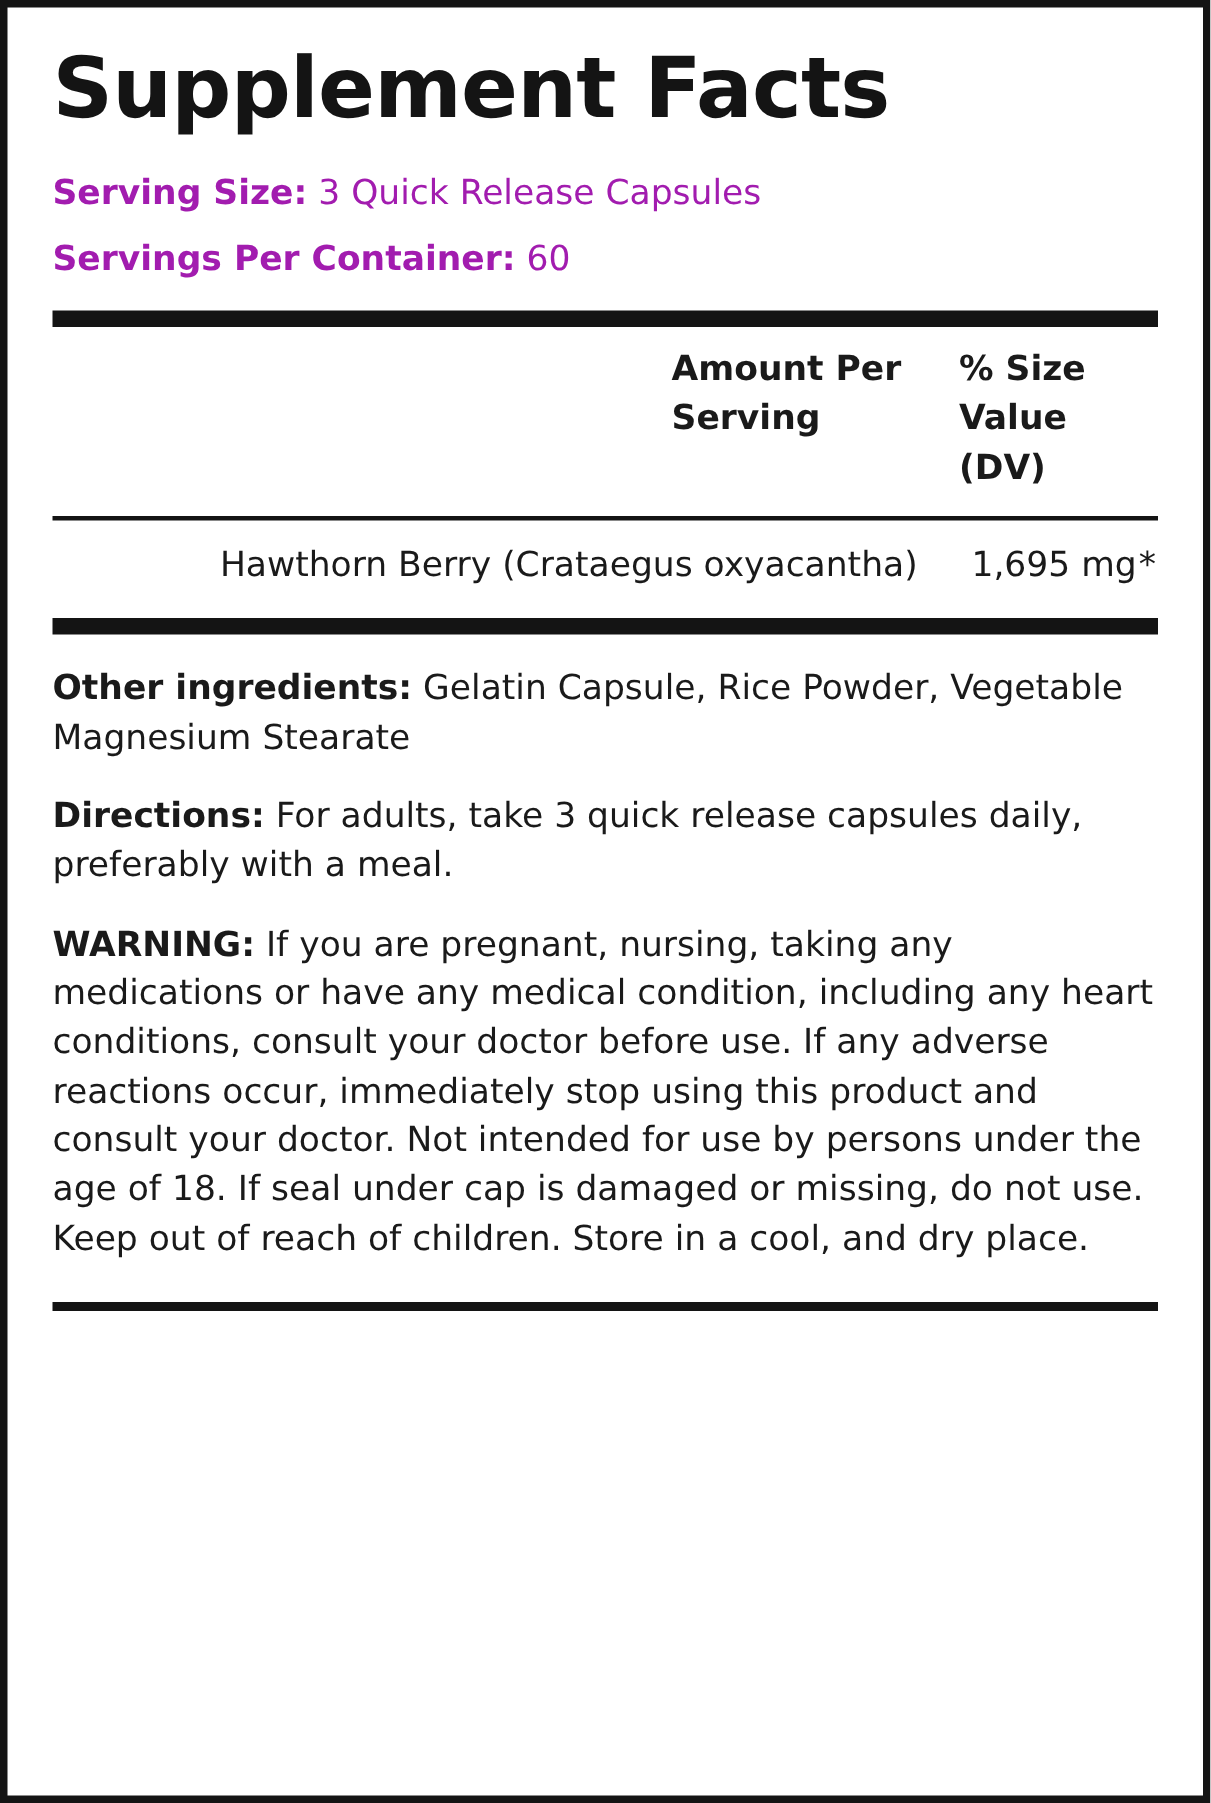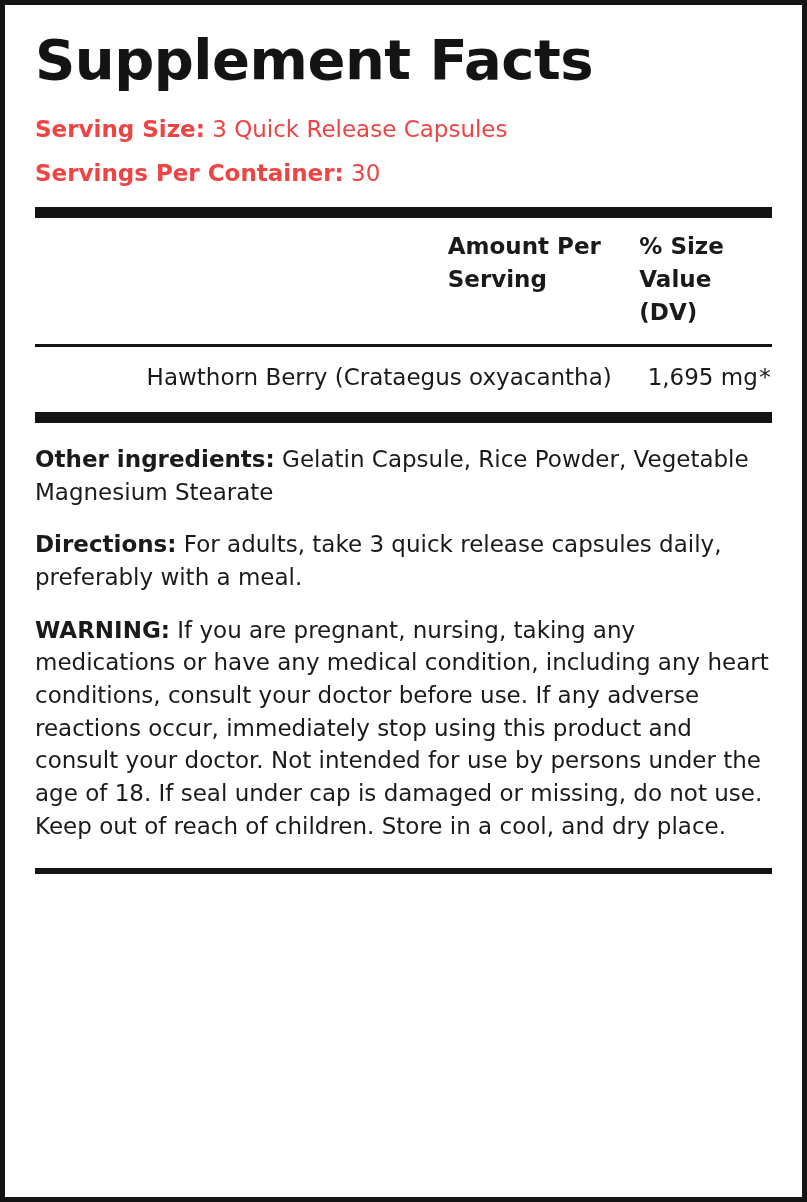--- a/index.html
+++ b/index.html
@@ -27,21 +27,21 @@
     font-weight: 700;
     letter-spacing: -0.5px;
     line-height: 1.05;
     margin: 0 0 22px 0;
     color: #141414;
   }
   .serving-line {
     font-size: 23px;
     line-height: 1.5;
     margin-bottom: 10px;
-    color: #ef4444;
+    color: #a21caf;
   }
   .serving-line .lbl {
     font-weight: 700;
   }
   .rule-thick {
     height: 11px;
     background: #141414;
     margin: 16px 0 0 0;
   }
   .rule-thin {
@@ -117,21 +117,21 @@
 
   <h1 class="sf-title">Supplement Facts</h1>
 
   <div class="serving-line">
     <span class="lbl">Serving Size:</span>
     <span>3 Quick Release Capsules</span>
   </div>
 
   <div class="serving-line">
     <span class="lbl">Servings Per Container:</span>
-    <span>30</span>
+    <span>60</span>
   </div>
 
   <div class="rule-thick"></div>
 
   <table class="facts">
     <thead>
       <tr>
         <th class="blank"></th>
         <th class="amount">Amount Per Serving</th>
         <th class="dv">% Size Value (DV)</th>

